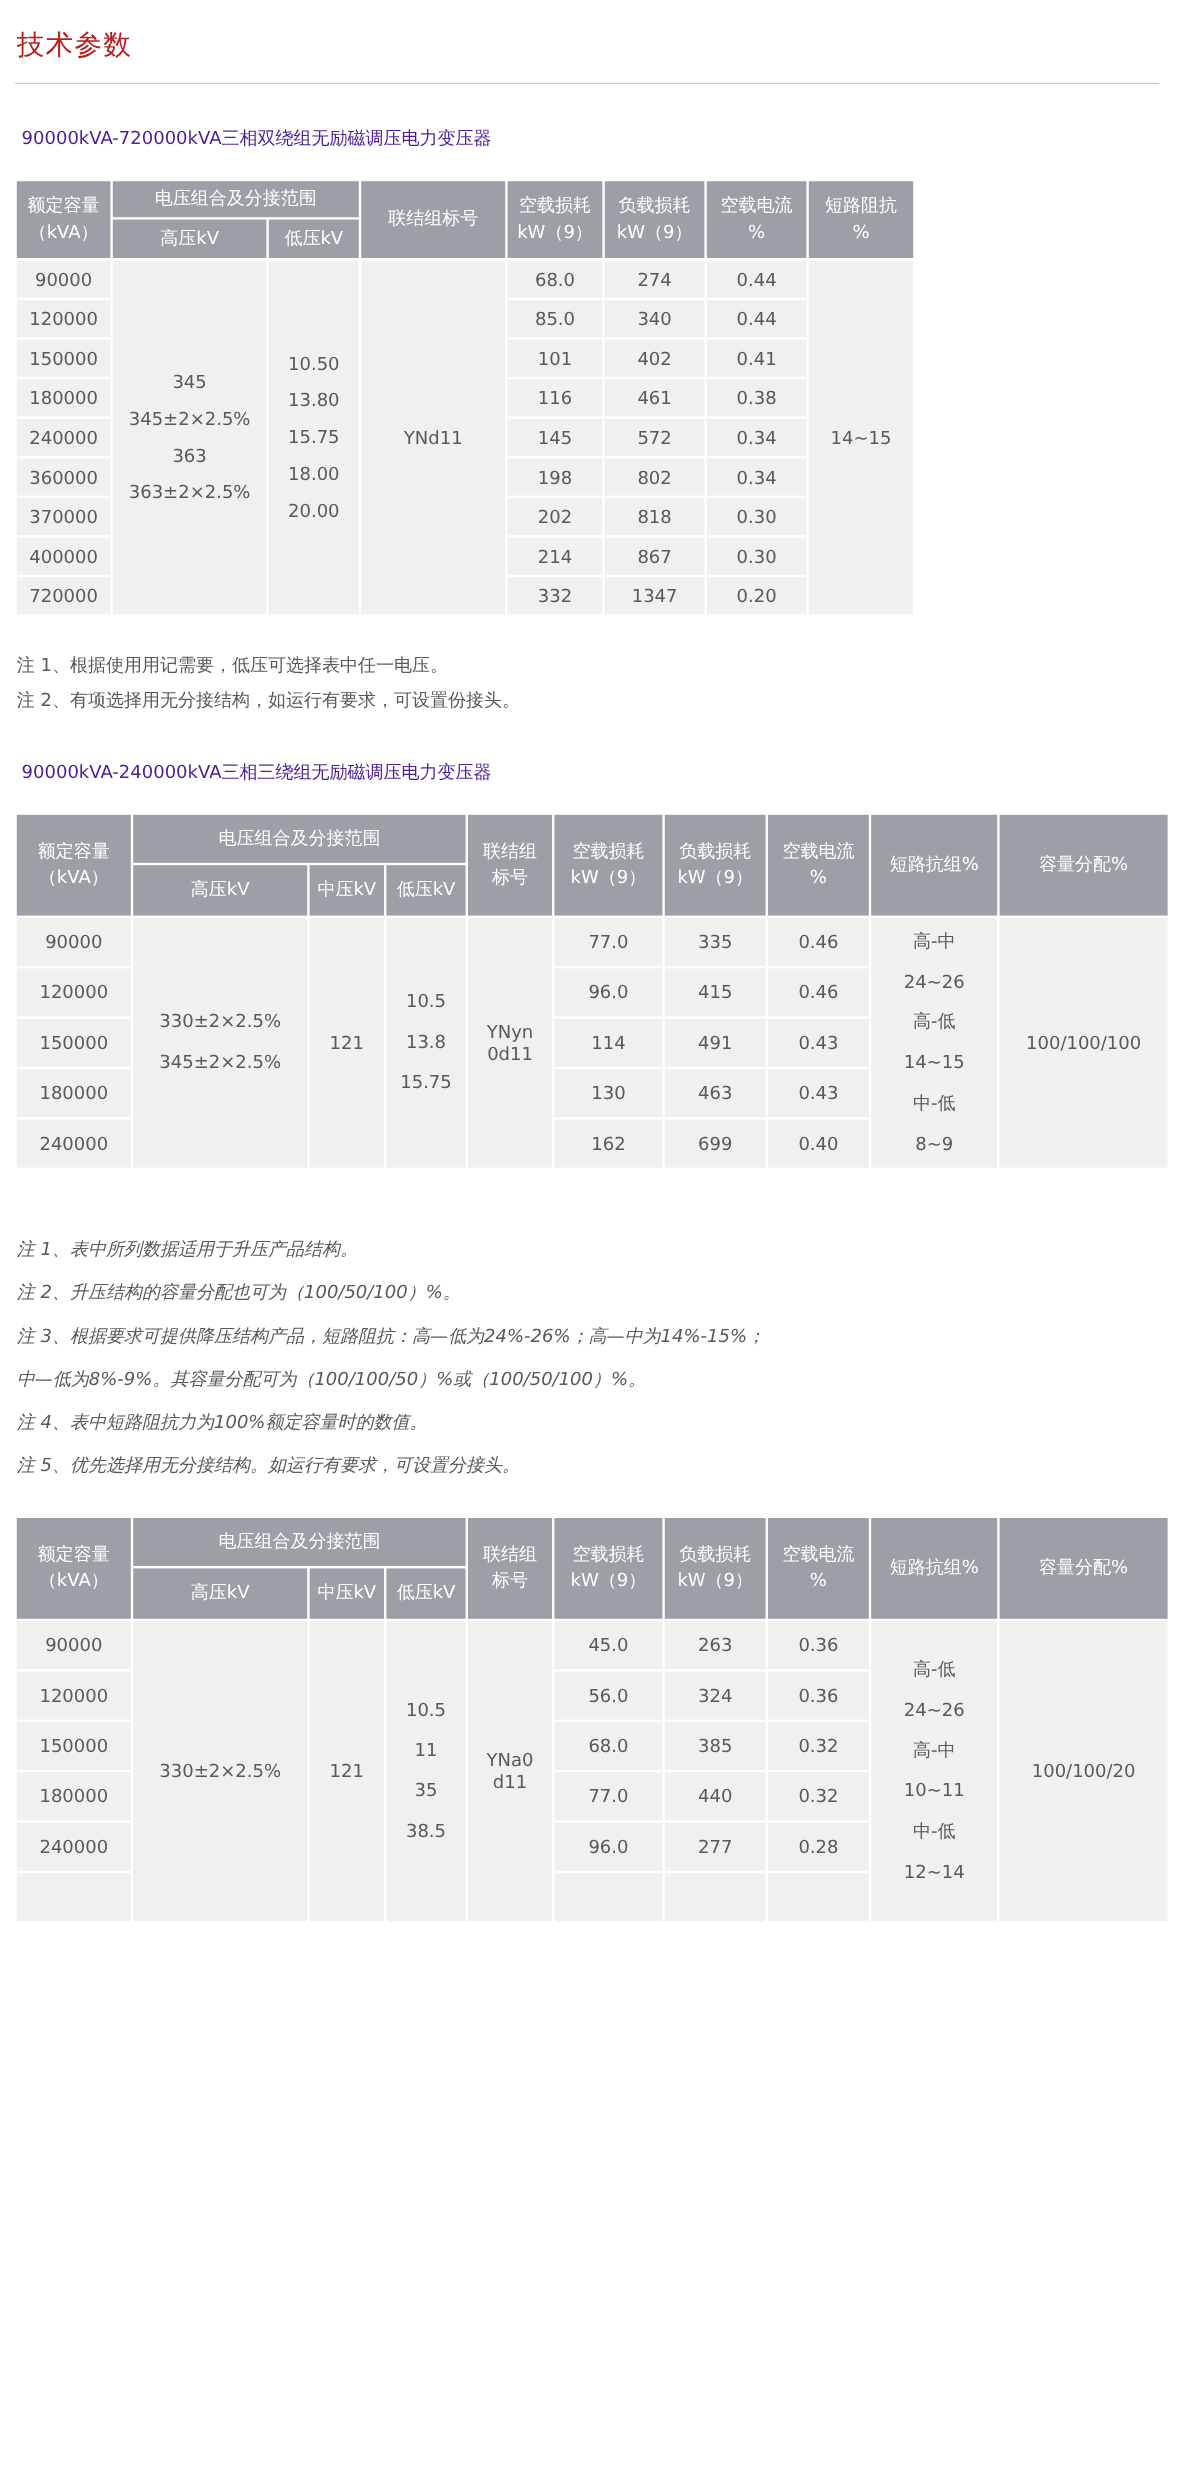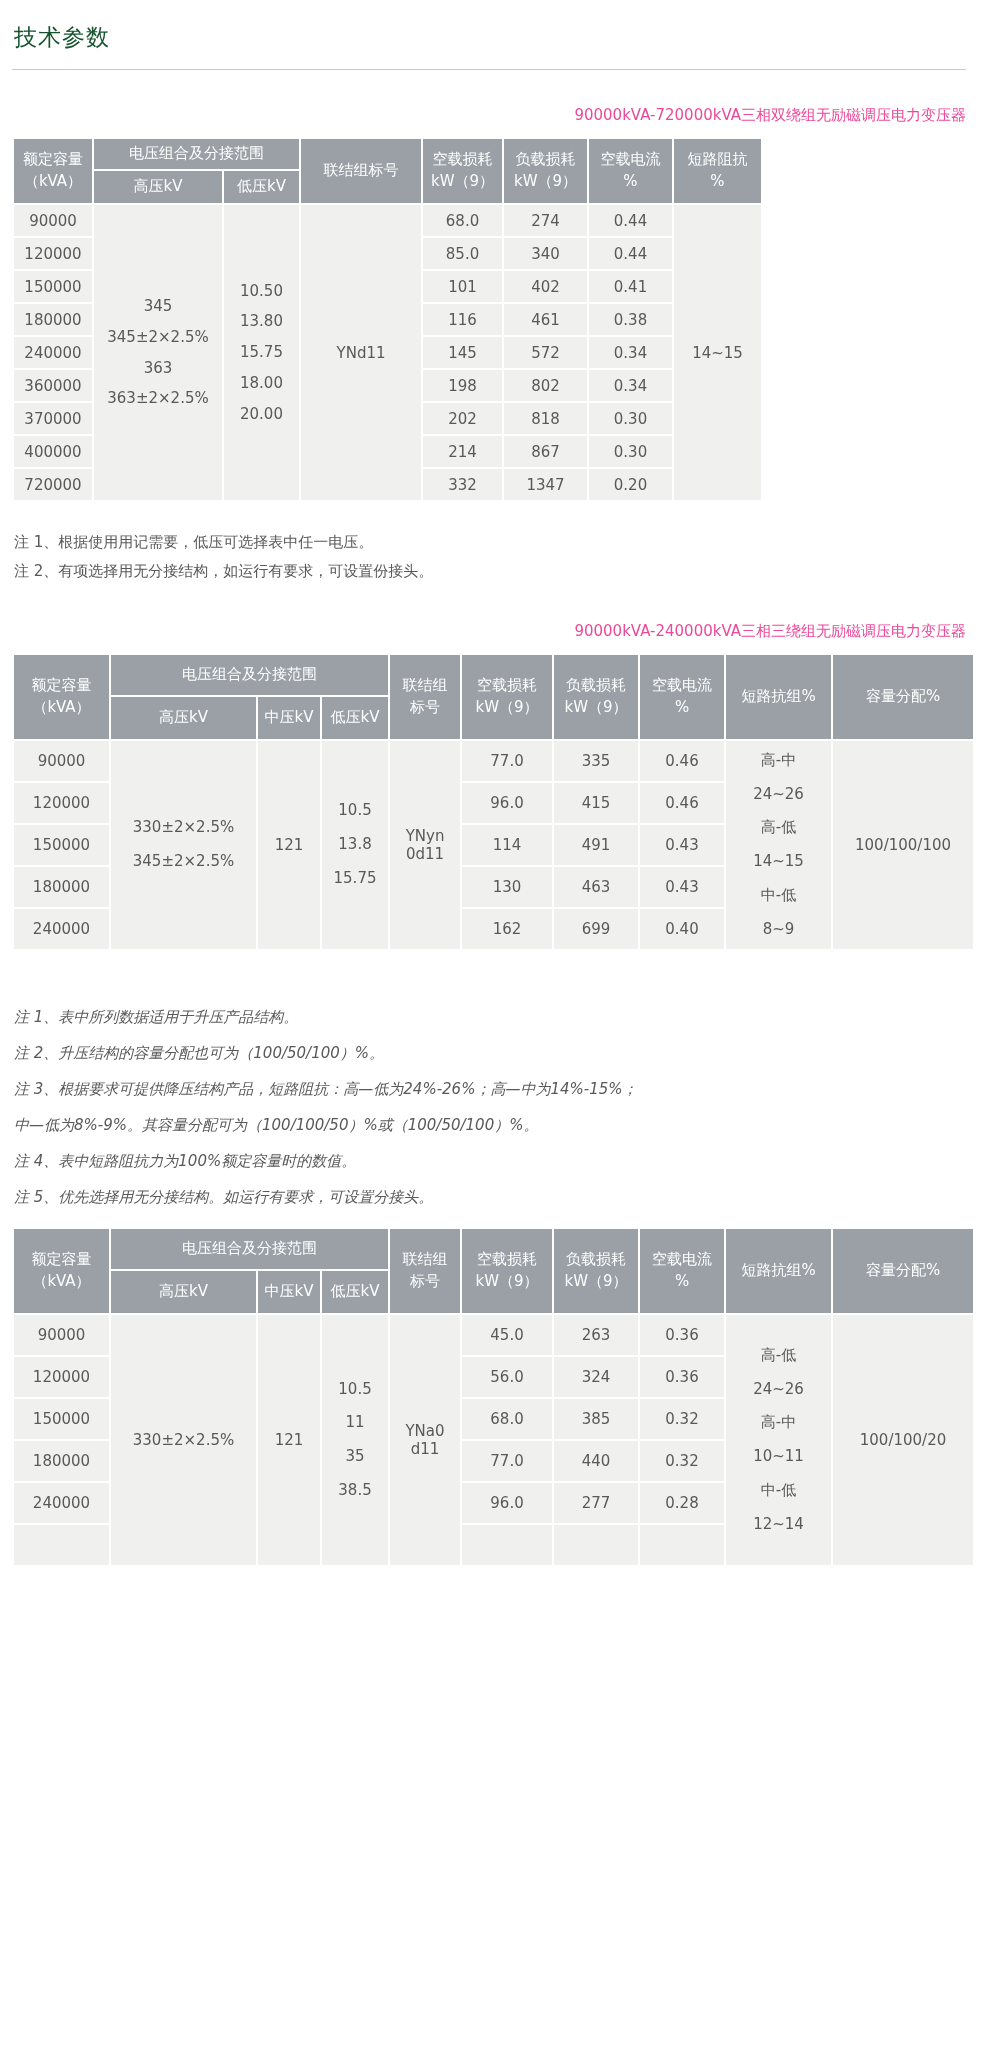--- a/index.html
+++ b/index.html
@@ -4,31 +4,31 @@
 <style>
   html,body { margin:0; padding:0; background:#ffffff; }
   body {
     width:1000px;
     font-family:"DejaVu Sans","Liberation Sans",sans-serif;
     color:#595959;
   }
   .page { box-sizing:border-box; width:1000px; padding:16px 34px 36px 12px; }
 
   .title {
-    font-size:23px; font-weight:500; color:#14532d;
+    font-size:23px; font-weight:500; color:#b91c1c;
     margin:6px 0 0 2px; letter-spacing:1px;
   }
   .rule { border:none; border-top:1px solid #c9c9c9; margin:16px 0 0 0; }
 
-  .subtitle { font-size:15px; color:#ec4899; margin:36px 0 0 6px;text-align:right; }
+  .subtitle { font-size:15px; color:#4c1d95; margin:36px 0 0 6px; }
 
   table.t {
     border-collapse:separate; border-spacing:2px;
     table-layout:fixed; background:#ffffff;
-    margin-top:12px;
+    margin-top:24px;
   }
   table.t1 { width:748px; }
   table.t2 { width:963px; }
   .t th {
     background:#9aa0a5; color:#ffffff; font-weight:400;
     font-size:15px; text-align:center; vertical-align:middle;
     padding:2px 1px; line-height:1.45;
   }
   .t td {
     background:#f0f0ee; color:#595959; font-size:15px;

